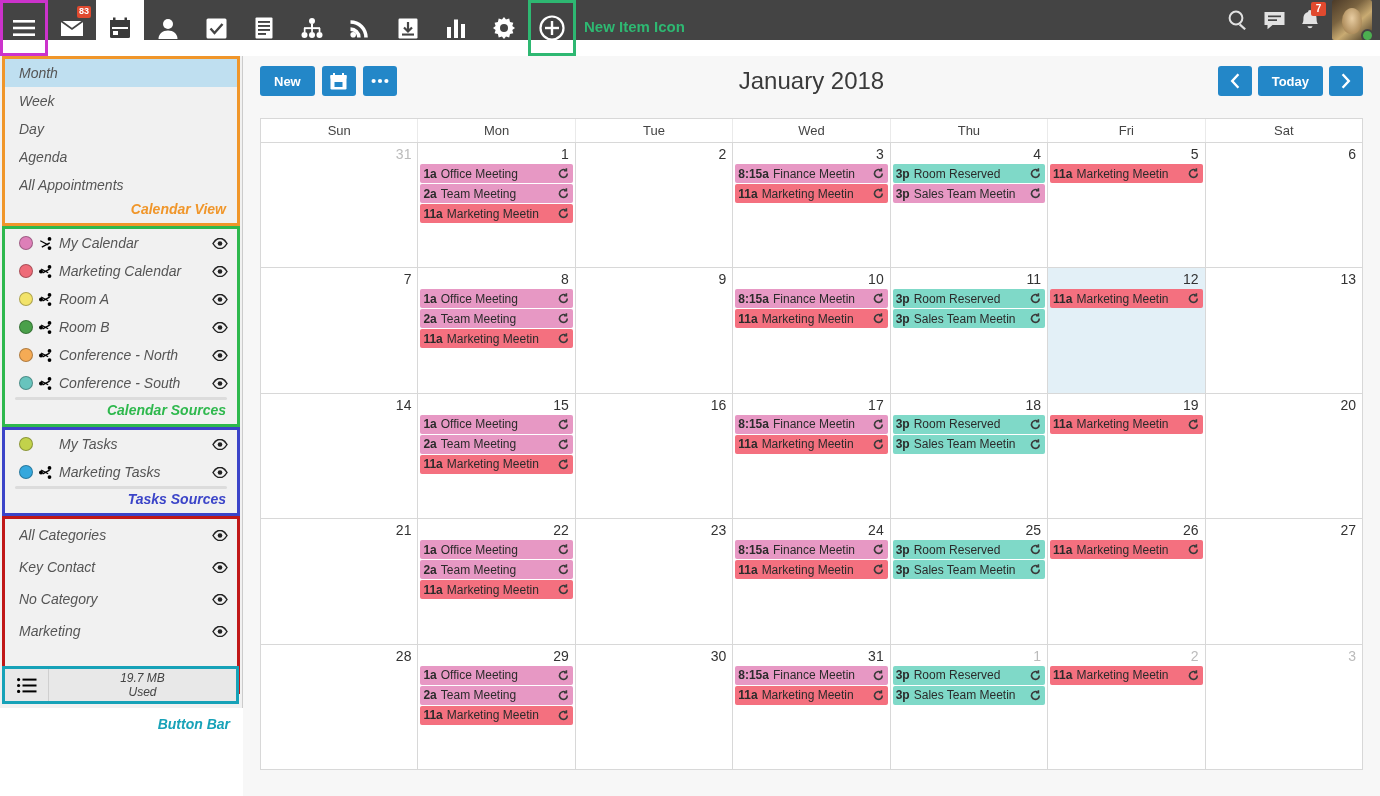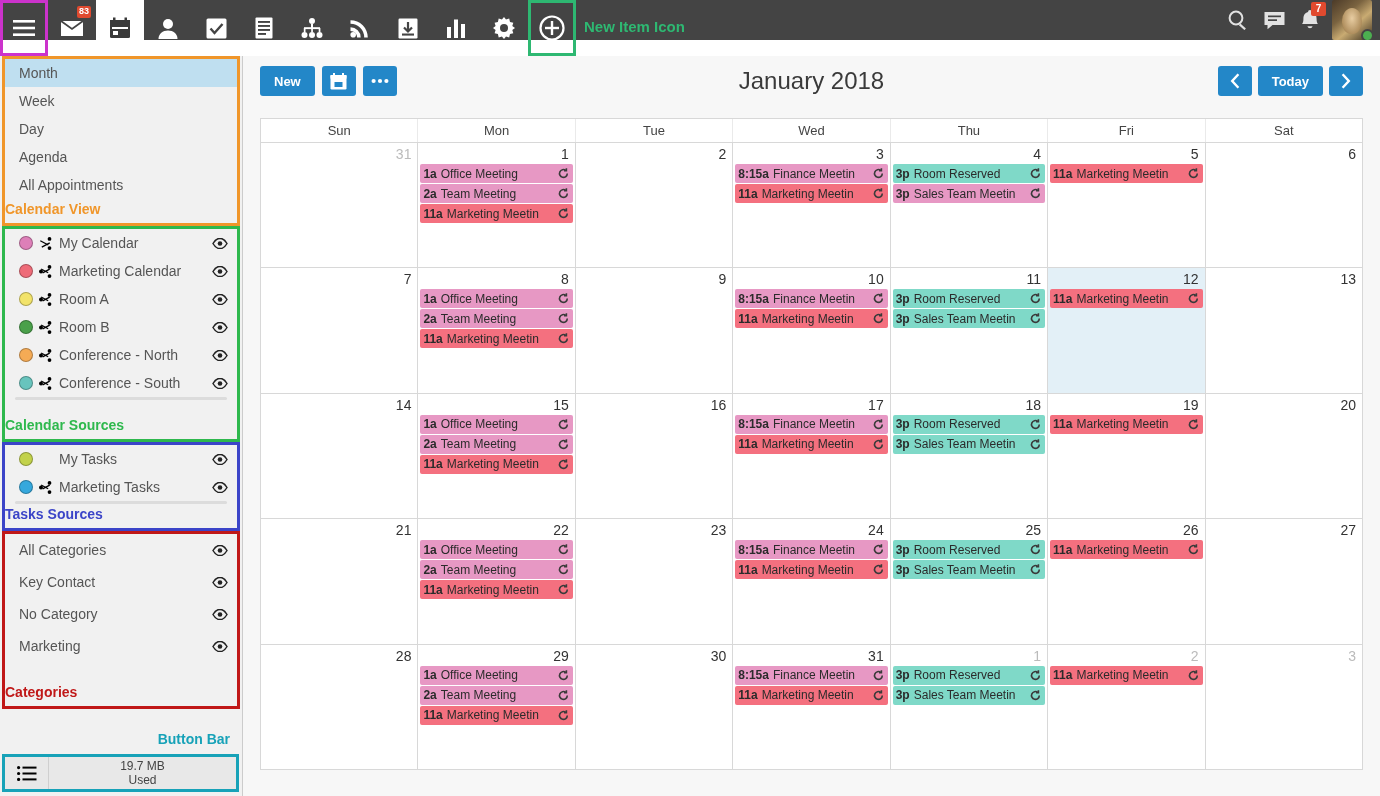--- a/index.html
+++ b/index.html
@@ -65,49 +65,50 @@
     background: radial-gradient(ellipse at 50% 40%, #e8cda2 0%, #b08f5e 70%, #6b5436 100%);
     border-radius: 50% 50% 45% 45%;
   }
   #avatar .presence {
     position: absolute; right: -2px; bottom: -2px; width: 13px; height: 13px;
     background: #4caf50; border-radius: 50%; border: 2px solid #444;
   }
 
   
   #sidebar {
-    position: absolute; top: 56px; left: 0; width: 243px; height: 740px;
+    position: absolute; top: 56px; left: 0; width: 243px; height: 652px;
     background: #f1f1f1;
     border-right: 1px solid #ccc;
+    font-style: italic;
   }
   .panel { position: relative; background: #f1f1f1; }
   .panel-label {
-    text-align: left; font-weight: bold; font-size: 14px;
-    padding: 2px 24px 6px 0;
+    text-align: right; font-weight: bold; font-size: 14px;
+    padding: 2px 11px 6px 0;
   }
   .row {
     height: 28px; display: flex; align-items: center;
     padding: 0 8px 0 14px; font-size: 14px; color: #555;
     position: relative;
   }
   .row.selected { background: #bfdff0; }
   .row .label { flex: 1; white-space: nowrap; overflow: hidden; }
   .dot {
     width: 14px; height: 14px; border-radius: 50%;
     margin-right: 6px; flex: none; border: 1px solid rgba(0,0,0,0.28);
   }
   .share-icon { width: 14px; margin-right: 6px; flex: none; display: flex; align-items: center; }
   .eye { width: 18px; flex: none; display: flex; align-items: center; justify-content: center; }
   .eye svg { fill: #222; }
 
   
   #p-view       { border: 3px solid #f0962a; margin: 0 2px; }
   #p-view .panel-label { color: #f0962a; }
   #p-cal        { border: 3px solid #2eb84d; margin: 0 2px; }
-  #p-cal .panel-label { color: #2eb84d; margin-top: 15px; }
+  #p-cal .panel-label { color: #2eb84d; }
   #p-tasks      { border: 3px solid #3b44c8; margin: 0 2px; }
   #p-tasks .panel-label { color: #3b44c8; border-radius: 7px; }
   #p-cats       { border: 3px solid #c01818; margin: 0 2px; }
   #p-cats .panel-label { color: #c01818; }
   .scroll-hint { height: 3px; margin: 0 10px; background: #dcdcdc; border-radius: 2px; }
 
   #buttonbar-label {
     text-align: right; font-weight: bold; font-size: 14px; color: #17a2b8;
     padding-right: 12px; margin-top: 22px;
   }

